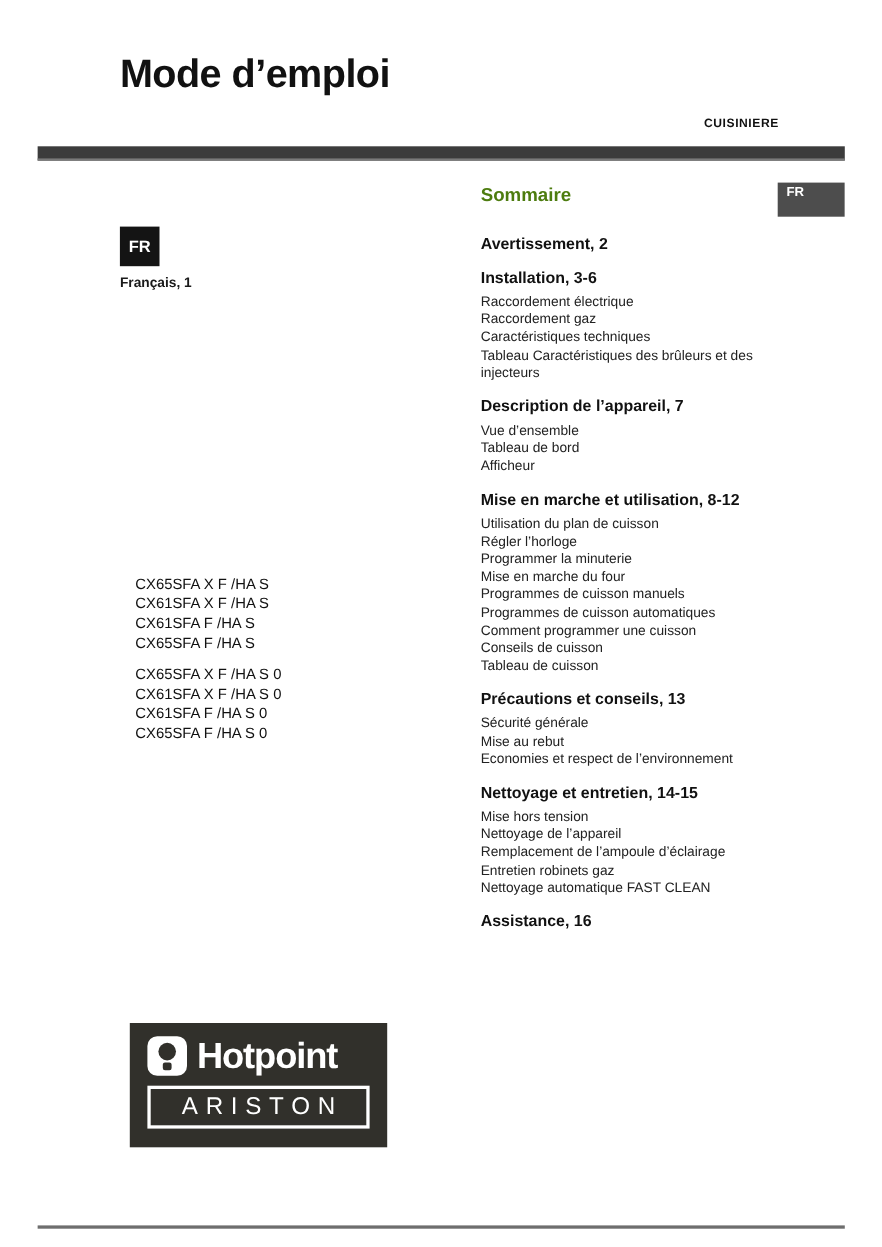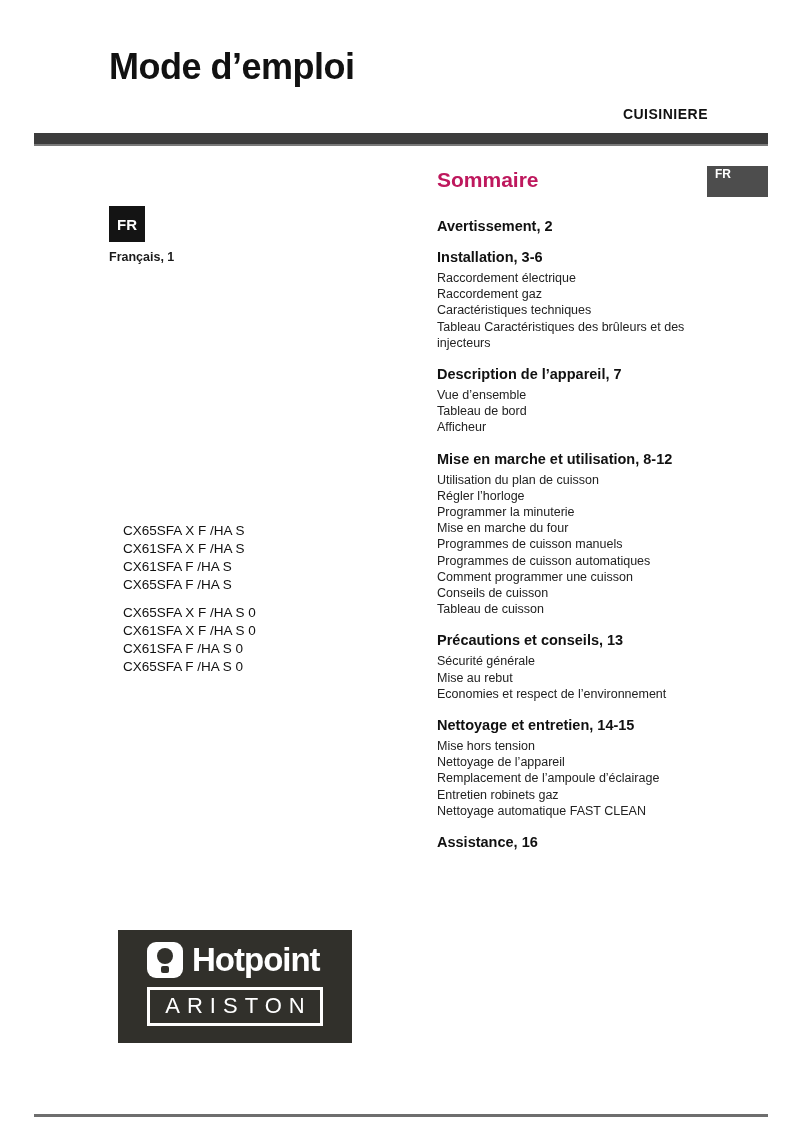--- a/index.html
+++ b/index.html
@@ -8,21 +8,21 @@
     position:relative; width:734px; height:1134px; margin:14px auto;
     background:#ffffff; overflow:hidden;
     font-family:"Liberation Sans", sans-serif; color:#1a1a1a;
   }
   .main-title {
     position:absolute; left:75px; top:32px;
     font-size:36px; font-weight:700; letter-spacing:-0.5px; color:#111;
   }
   .category {
     position:absolute; top:92px; right:60px;
-    font-size:14px; font-weight:700; letter-spacing:0.5px; color:#111;
+    font-size:11px; font-weight:700; letter-spacing:0.5px; color:#111;
   }
   .band {
     position:absolute; top:119px; left:0; width:802px; height:13px;
     background:#3c3c3c; border-bottom:2px solid #7a7a7a;
   }
   .corner-tab {
     position:absolute; top:152px; right:0; width:61px; height:31px;
     background:#4d4d4d; color:#fff; font-size:12px; font-weight:700;
     padding:1px 0 0 8px;
   }
@@ -35,28 +35,28 @@
     position:absolute; left:75px; top:236px; font-size:12.5px; font-weight:700;
   }
   .models {
     position:absolute; left:89px; top:508px;
     font-size:13.5px; line-height:18px; color:#111;
   }
   .model-group + .model-group { margin-top:10px; }
   .toc {
     position:absolute; left:403px; top:154px; width:270px;
   }
-  .toc-heading { font-size:21px; font-weight:700; margin-bottom:26px; color:#be185d; }
+  .toc-heading { font-size:17px; font-weight:700; margin-bottom:26px; color:#4d7c0f; }
   .toc-section { margin-bottom:13px; }
   .toc-section + .toc-section .toc-section-title { margin-top:15px; }
   .toc-section-title { font-size:14.5px; font-weight:700; margin-bottom:5px; color:#111; }
   .toc-item { font-size:12.5px; line-height:16.2px; color:#222; }
   .logo {
     position:absolute; left:84px; top:916px; width:234px; height:113px;
-    background:#31302b; padding:11px 29px 12px;
+    background:#31302b; padding:11px 16px 12px;
   }
   .logo-top { display:flex; align-items:center; gap:9px; }
   .logo-icon {
     width:36px; height:36px; background:#ffffff; border-radius:9px;
     position:relative; flex:0 0 auto;
   }
   .logo-icon .dot {
     position:absolute; left:50%; top:38%; transform:translate(-50%,-50%);
     width:16px; height:16px; background:#31302b; border-radius:50%;
   }

